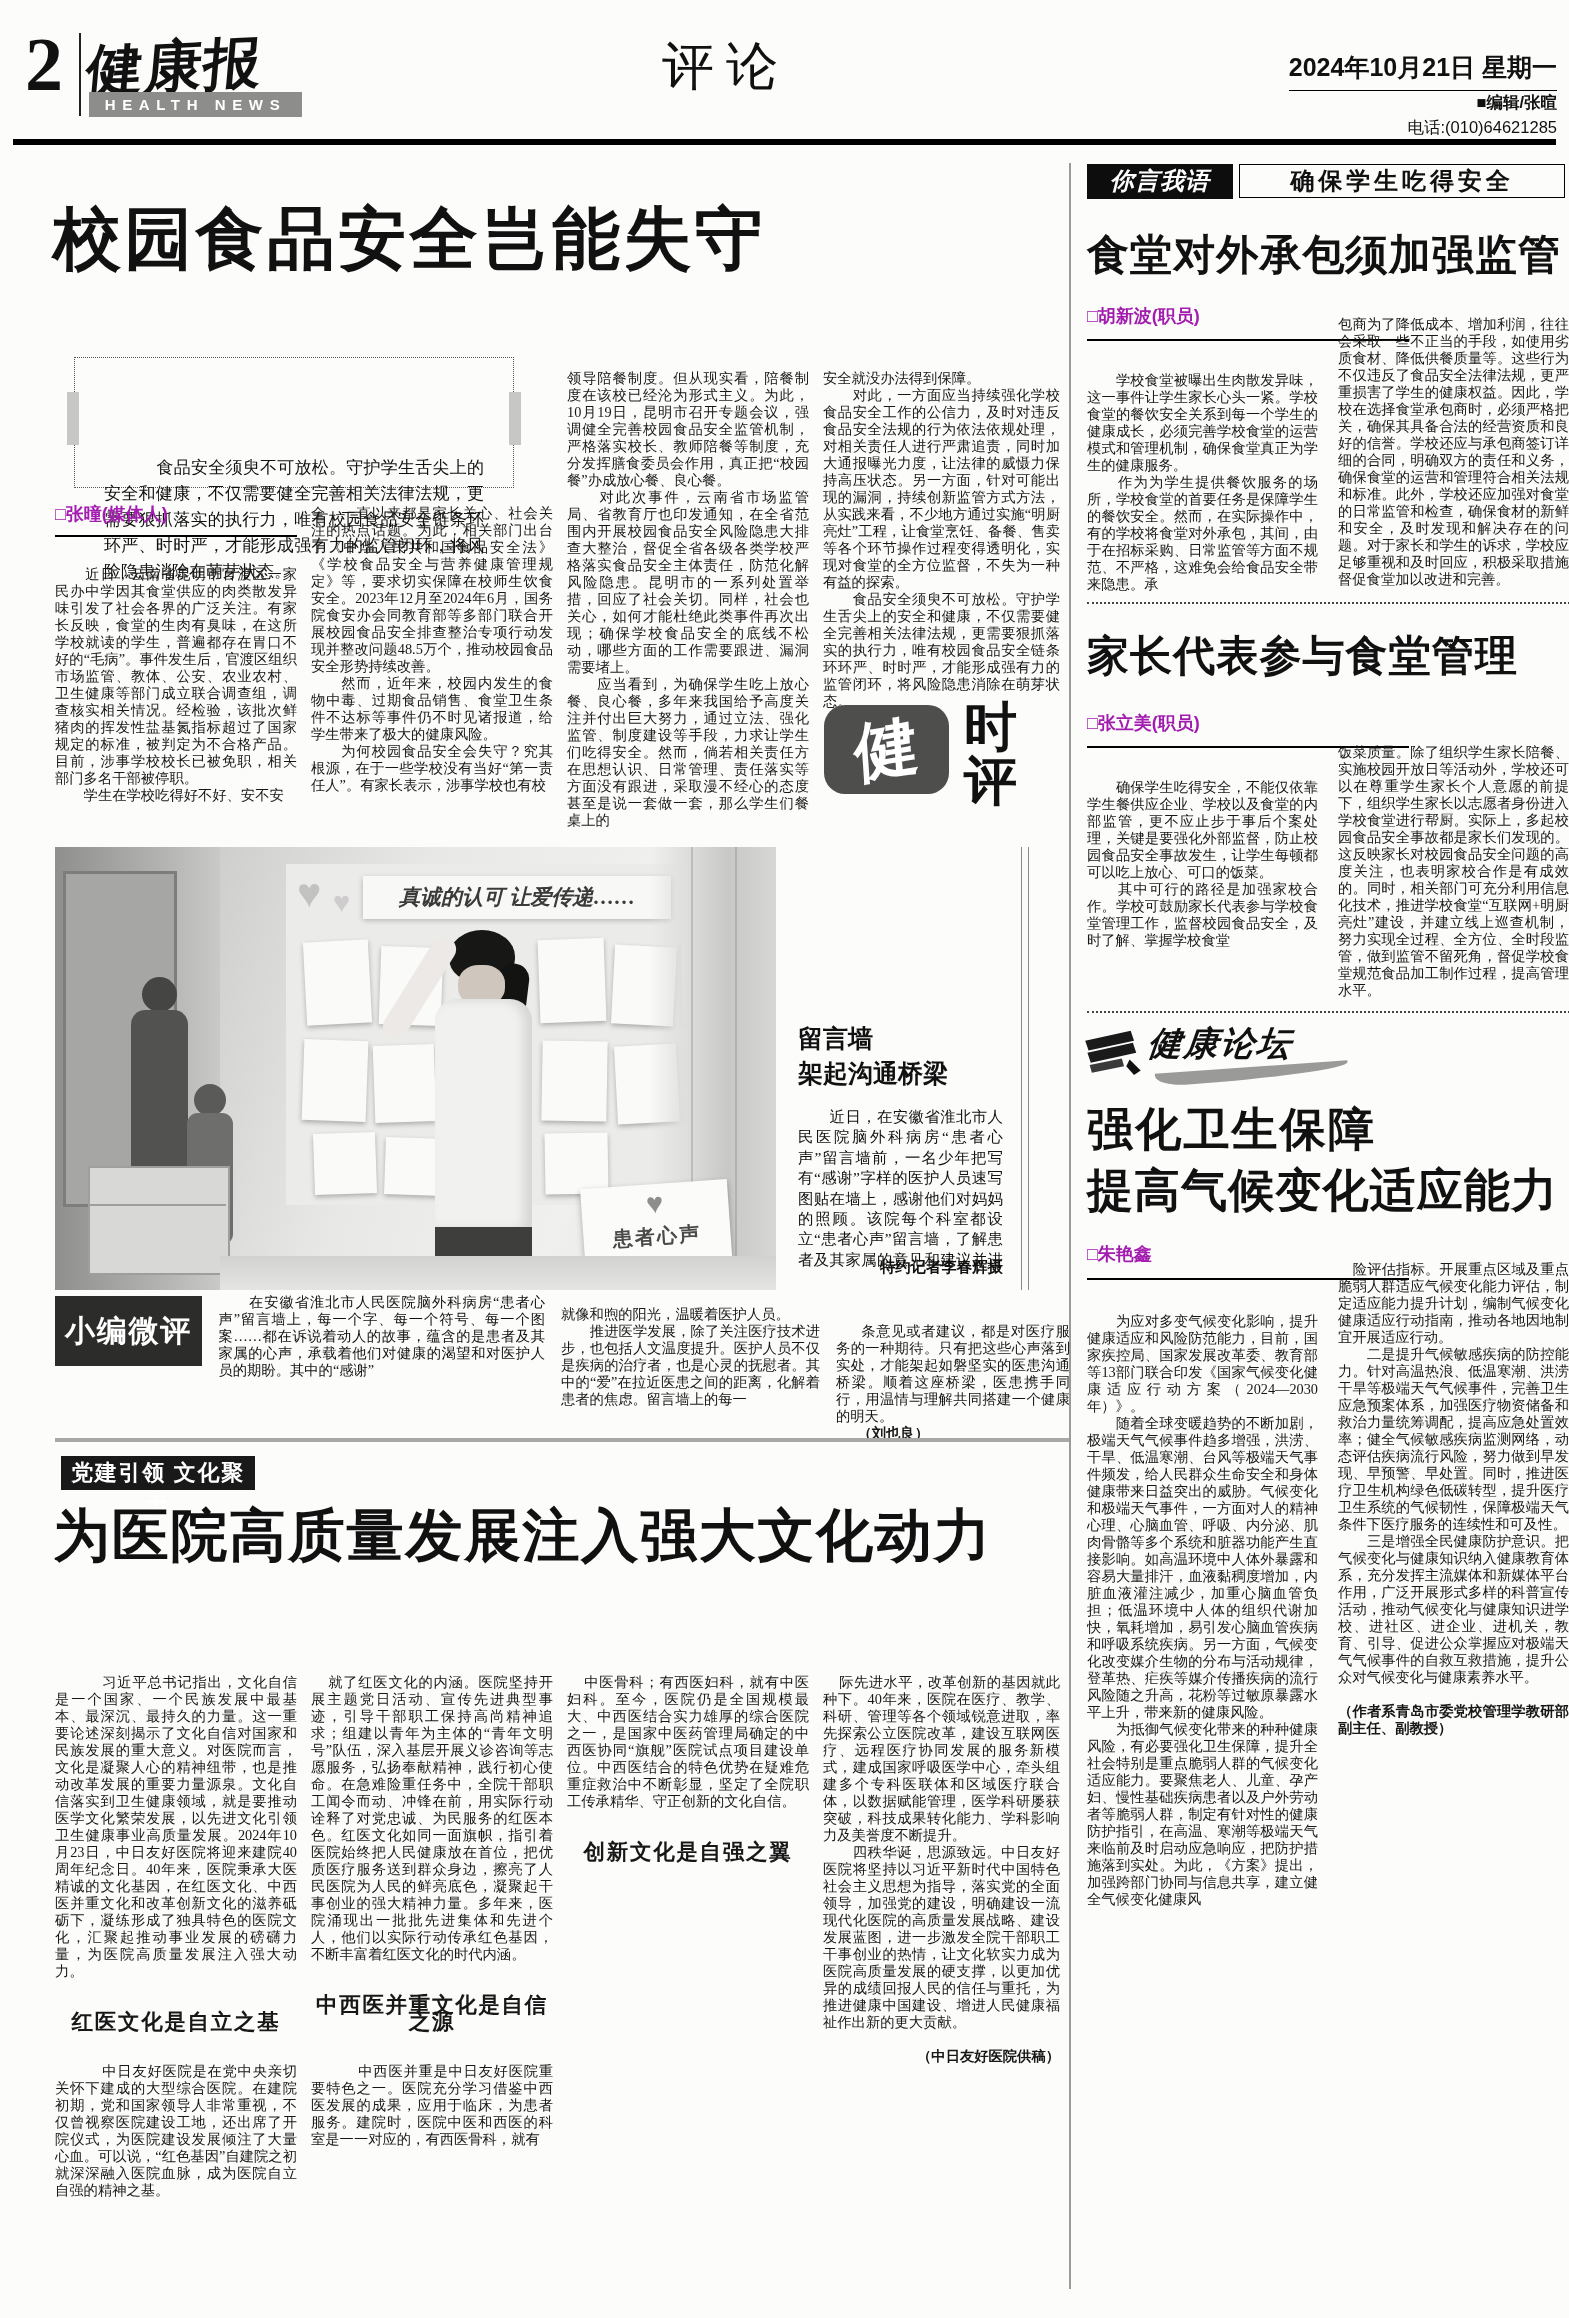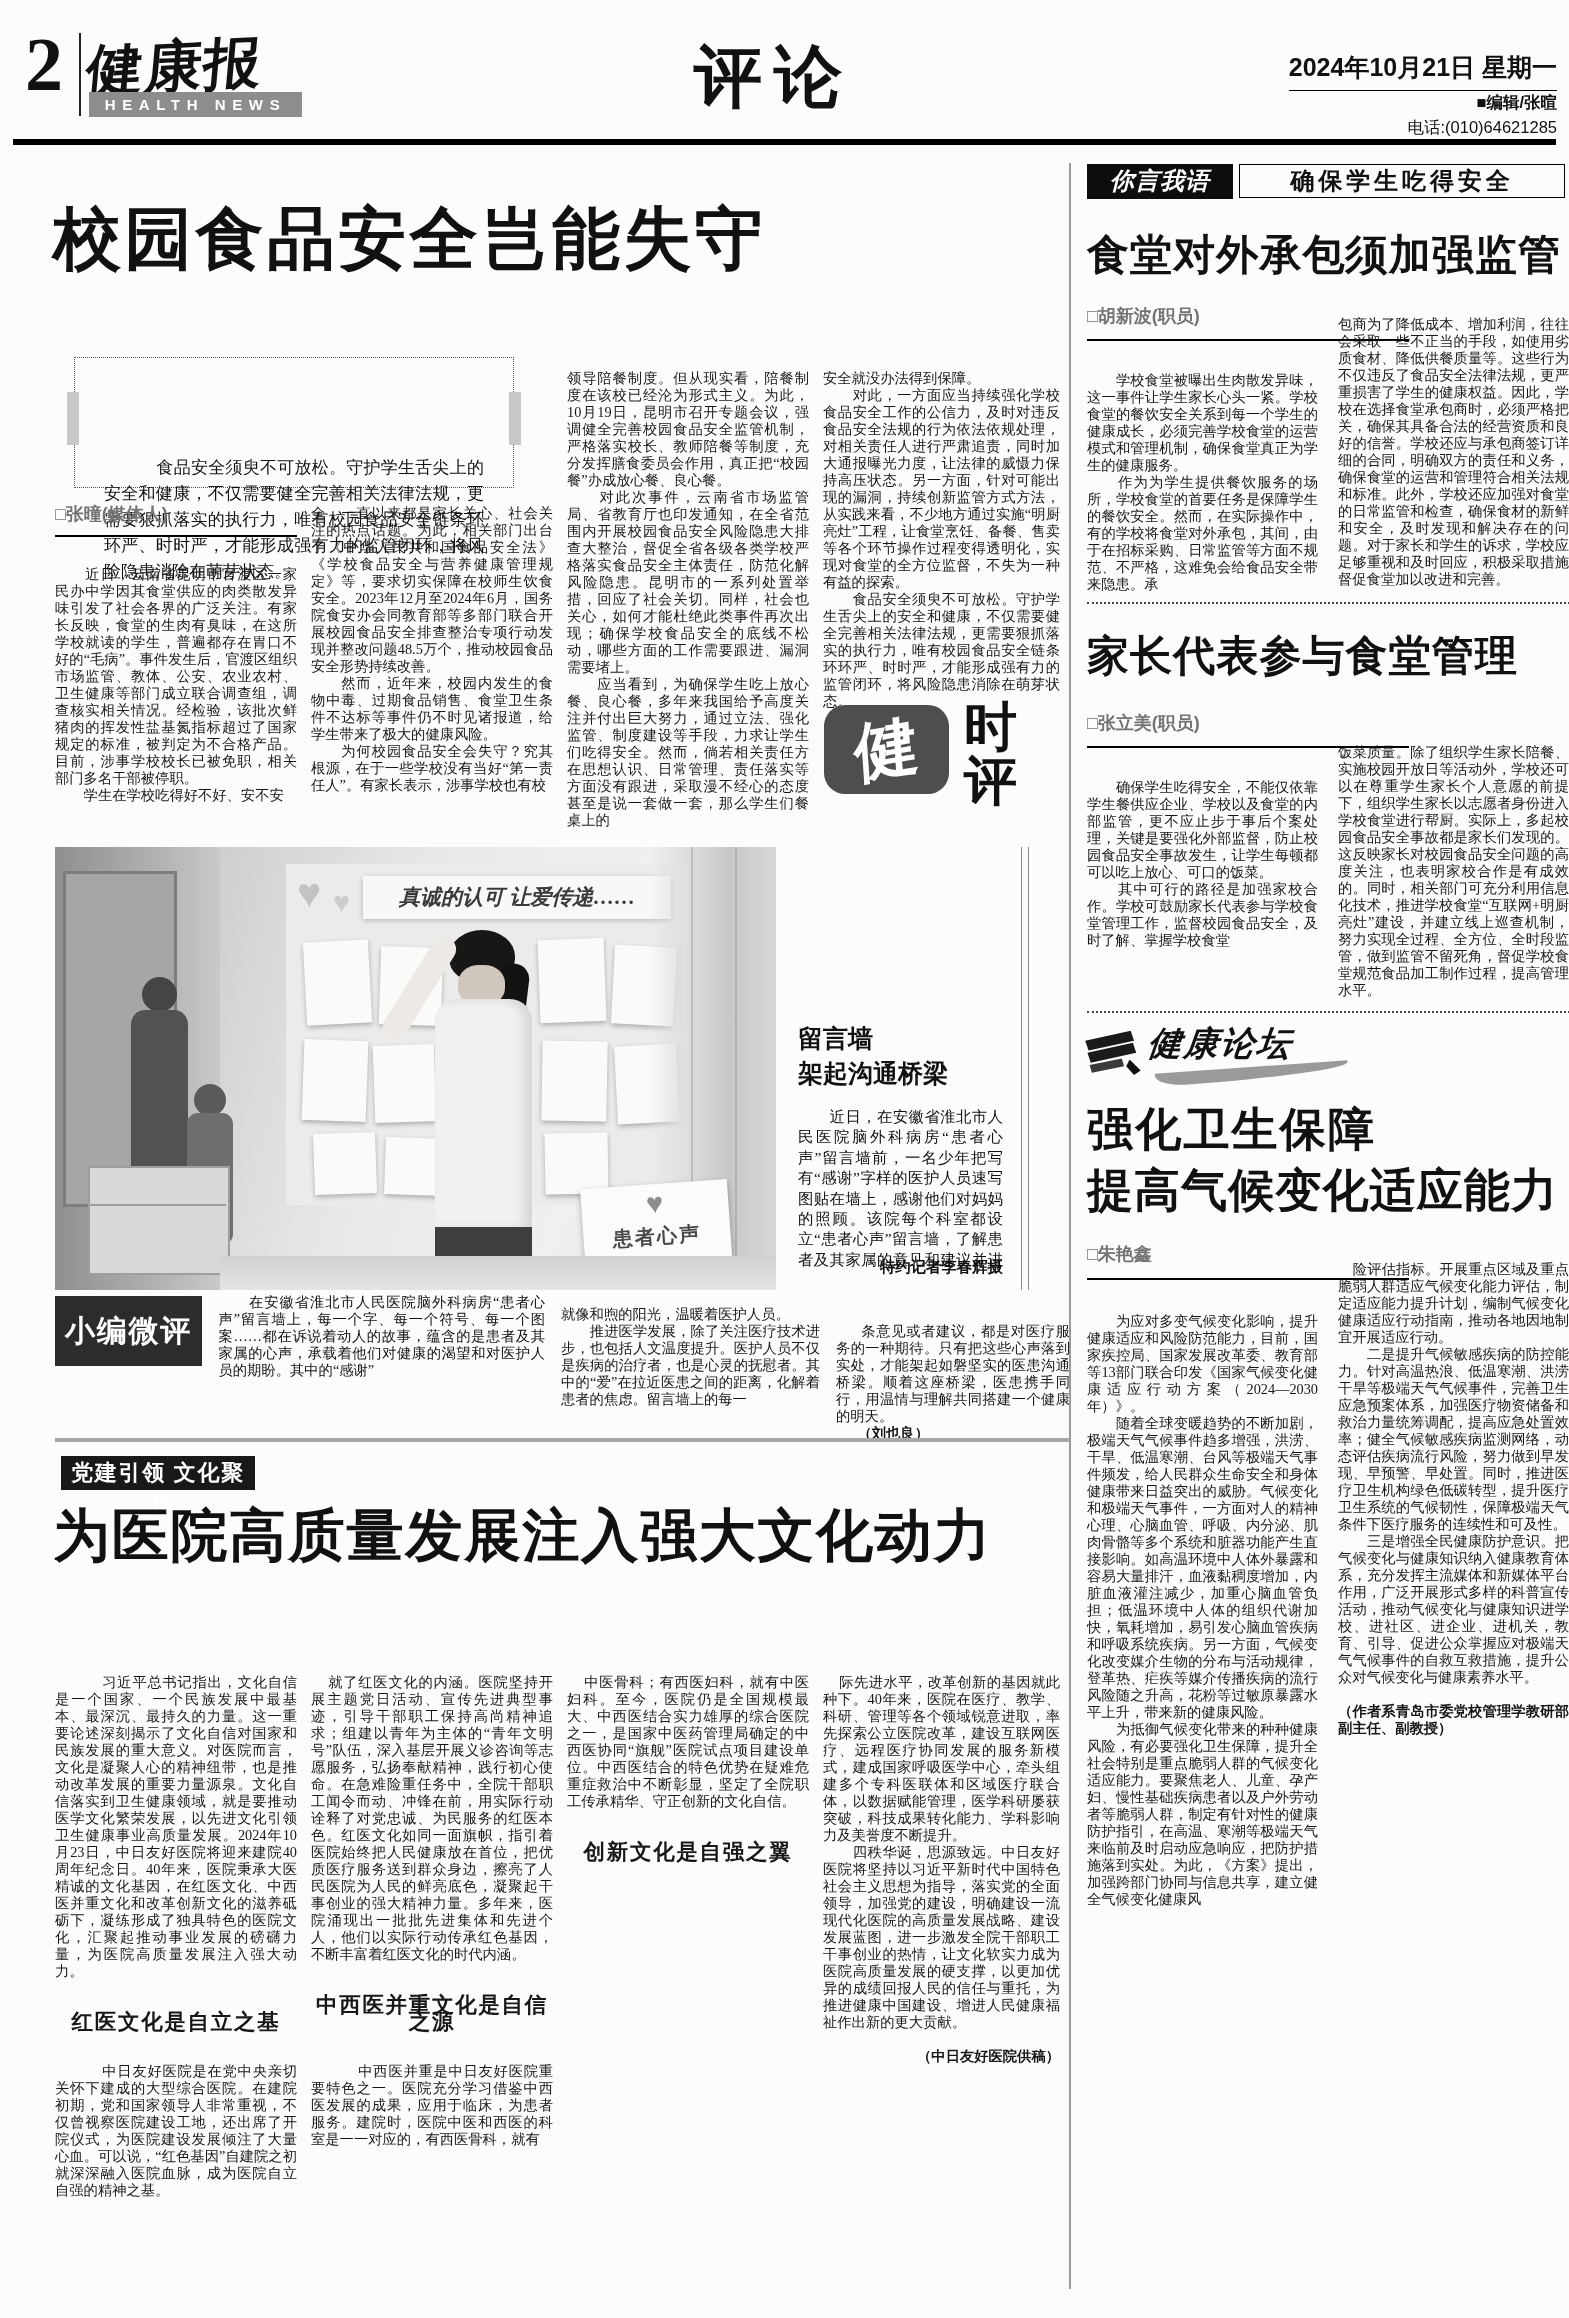--- a/index.html
+++ b/index.html
@@ -2,34 +2,34 @@
 <html style="font-size:8.8px"><head>
 <meta charset="utf-8">
 <style>
   html,body{margin:0;padding:0;background:#e9e9e7;}
   .page{position:relative;width:1569px;height:2319px;background:#fcfcfa;overflow:hidden;
         font-family:"Liberation Serif",serif;color:#111;}
   .abs{position:absolute;}
   .serif{font-family:"Liberation Serif",serif;}
   .col{position:absolute;font-size:14.3px;line-height:17px;text-align:justify;
        white-space:pre-wrap;overflow:hidden;color:#171717;margin-top:12px;}
-  .byline{position:absolute;font-family:"Liberation Sans",sans-serif;font-weight:bold;font-size:18px;color:#737373;}
+  .byline{position:absolute;font-family:"Liberation Sans",sans-serif;font-weight:bold;font-size:18px;color:#a21caf;}
   .byrule{position:absolute;height:1.7px;background:#000;}
   .dotted{position:absolute;border-top:2.2px dotted #444;}
   h1,h2,h3,p{margin:0;padding:0;}
 
   
   .pageno{left:25px;top:26.4px;font-size:76px;font-weight:bold;line-height:1;}
   .brandwrap{left:87px;top:29px;}
   .brand{font-size:57px;font-weight:bold;transform:skewX(-8deg) rotate(-3deg);display:inline-block;letter-spacing:1.1px;}
   .brandbar{left:89px;top:92px;width:213px;height:25px;background:#8d8d8b;color:#fff;
             font-family:"Liberation Sans",sans-serif;font-weight:bold;font-size:15px;letter-spacing:6.6px;
             text-align:center;line-height:25px;}
   .vline-brand{left:79px;top:33px;width:1.7px;height:83px;background:#222;}
-  .section-title{left:694px;top:32px;font-size:68px;font-weight:bold;letter-spacing:12px;}
+  .section-title{left:662px;top:32px;font-size:52px;font-weight:normal;letter-spacing:12px;}
   .h-date{right:12px;top:51px;font-family:"Liberation Sans",sans-serif;font-weight:bold;font-size:25px;
           border-bottom:1.7px solid #000;padding-bottom:5.5px;}
   .h-editor{right:12px;top:92px;font-family:"Liberation Sans",sans-serif;font-weight:bold;font-size:16.5px;}
   .h-phone{right:12px;top:117px;font-family:"Liberation Sans",sans-serif;font-size:16.5px;}
   .header-rule{left:13.2px;top:139px;width:1543px;height:6px;background:#000;}
 
   
   .lead-head{left:53px;top:194px;width:858px;font-size:68px;font-weight:bold;letter-spacing:3.3px;white-space:nowrap;}
   .quotebox{left:74px;top:357px;width:380px;height:92px;border:1.7px dotted #555;
             padding:18.7px 29px;font-size:17px;line-height:26px;text-align:justify;white-space:pre-wrap;}

